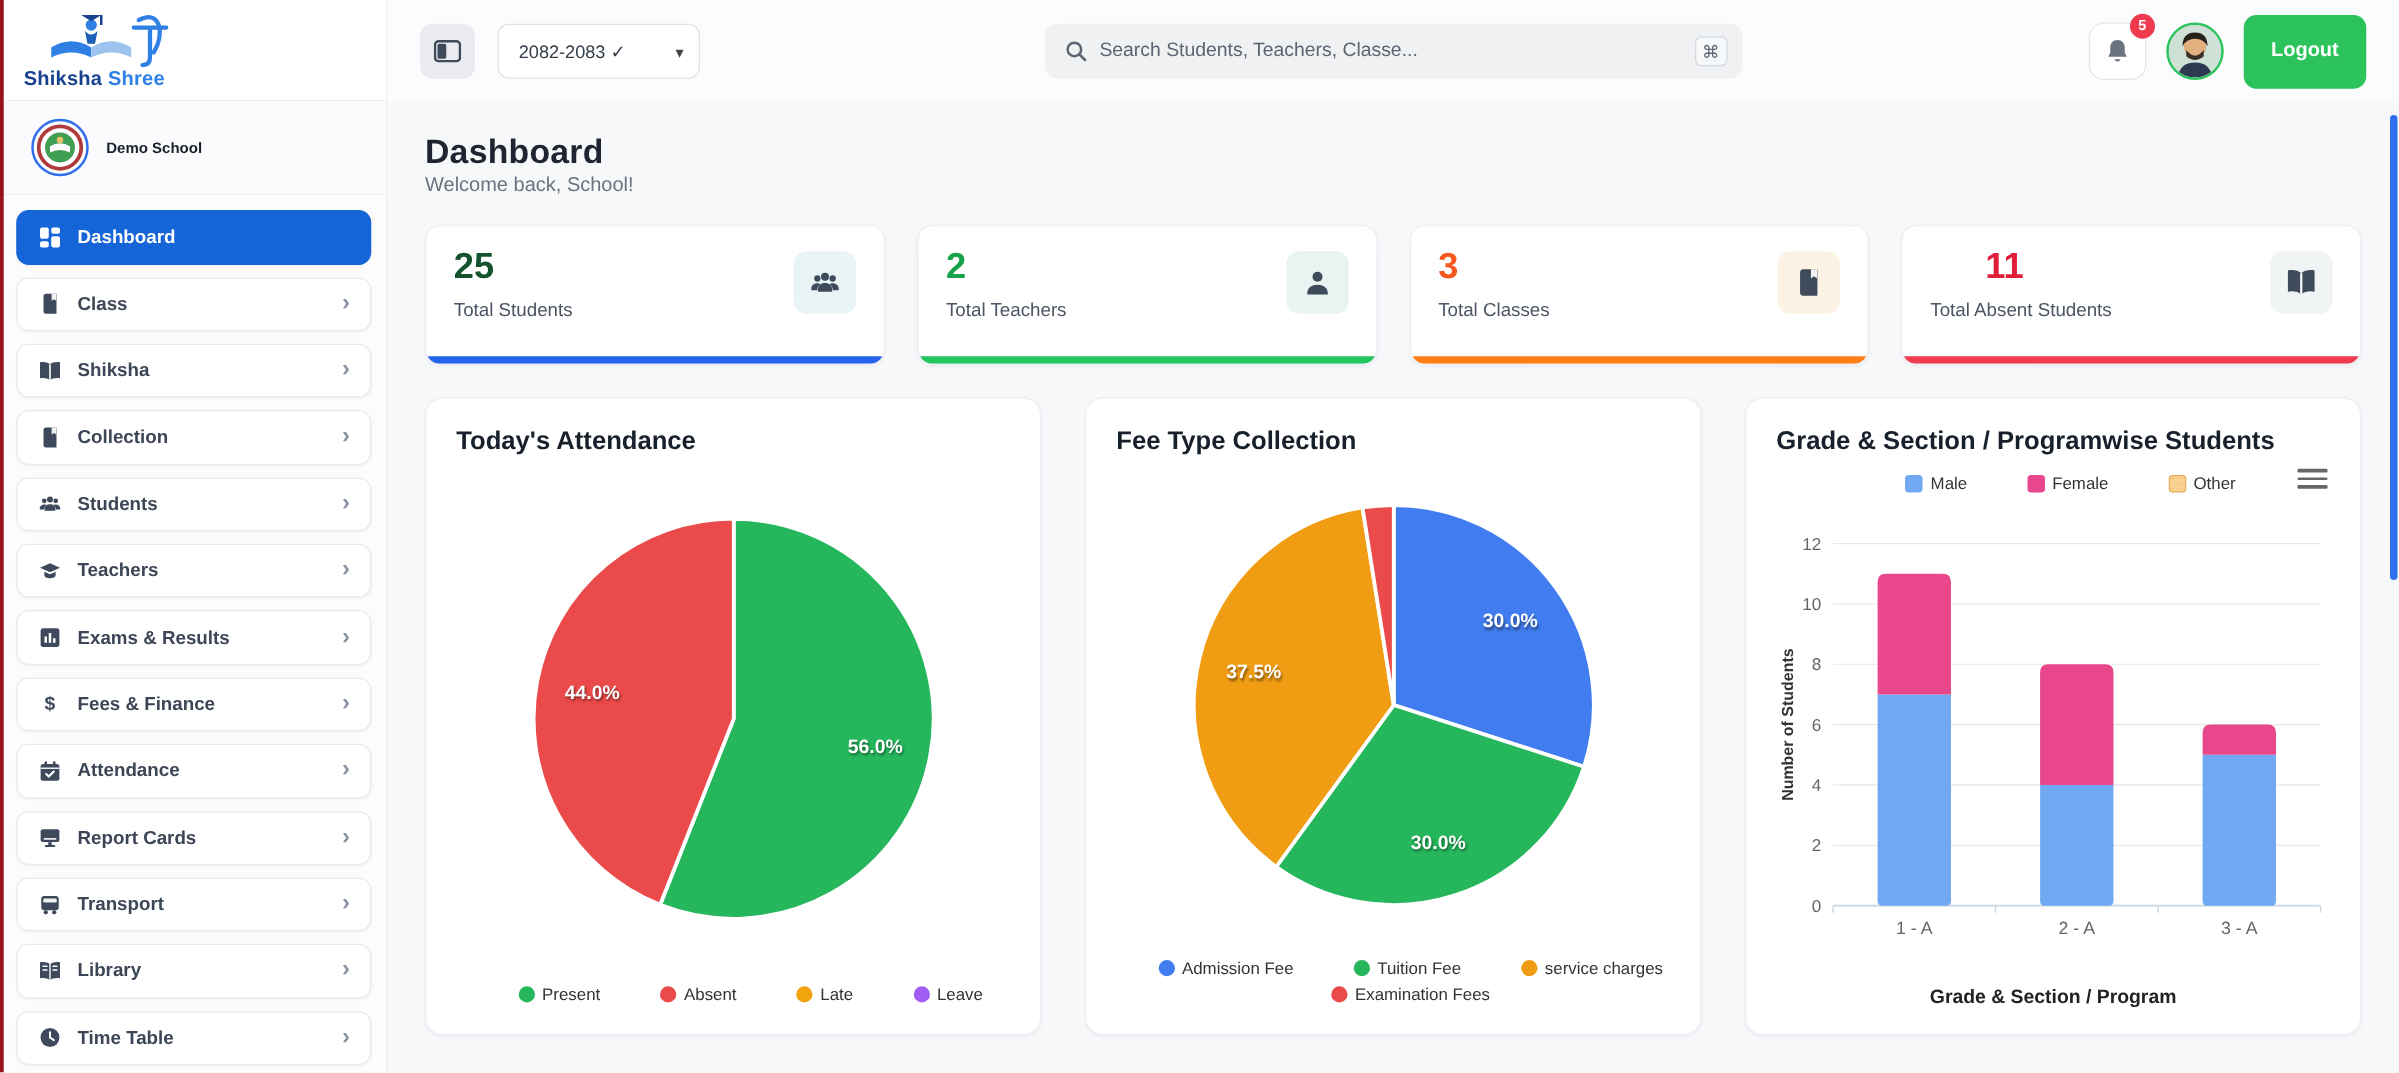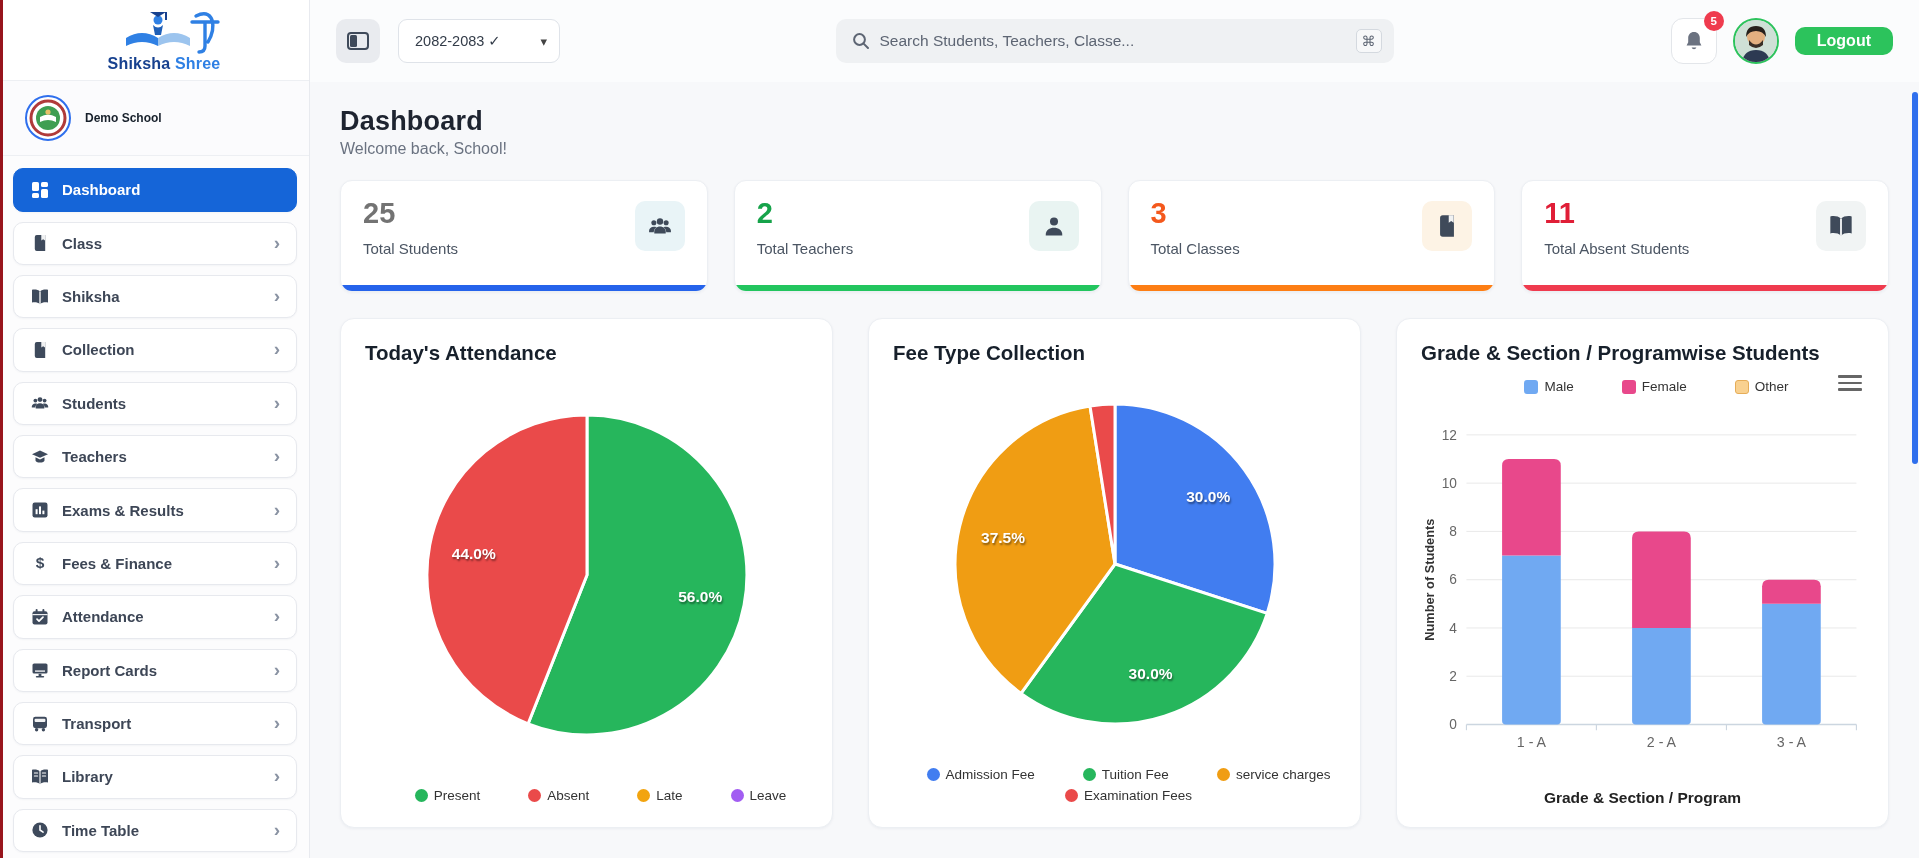--- a/index.html
+++ b/index.html
@@ -7,21 +7,21 @@
     font-family:"Liberation Sans", sans-serif; }
   .app { position:relative; width:1919px; height:858px; display:flex; }
 
   .edge-stripe { position:absolute; left:0; top:0; bottom:0; width:3px; background:#97141c; z-index:50; }
   .vscroll { position:absolute; right:1px; top:92px; width:6px; height:372px; background:#2f6fed; border-radius:3px; z-index:50; }
 
   
   aside { width:310px; min-width:310px; height:858px; background:#fcfcfd; border-right:1px solid #e8eaef;
     display:flex; flex-direction:column; padding-left:3px; }
   .logo-box { height:82px; background:#fff; border-bottom:1px solid #edeff3; display:flex;
-    flex-direction:column; align-items:center; justify-content:center; gap:1px;padding-left:16px; }
+    flex-direction:column; justify-content:center; gap:1px;padding-left:16px; }
   .brand-text { font-size:16px; font-weight:700; letter-spacing:.2px; }
   .brand-text .b1 { color:#17418f; } .brand-text .b2 { color:#2f80e4; }
   .school-row { height:76px; border-bottom:1px solid #edeff3; display:flex; align-items:center; gap:14px; padding:0 22px; background:#fbfbfd; }
   .school-badge { width:46px; height:46px; border-radius:50%; border:2px solid #2f6fed; background:#fff;
     display:flex; align-items:center; justify-content:center; overflow:hidden; }
   .school-name { font-size:12px; font-weight:700; color:#17202b; }
 
   nav { padding:12px 12px 6px 10px; display:flex; flex-direction:column; gap:10px; overflow:hidden; }
   .mi { height:44px; background:#fff; border:1px solid #e7e9ee; border-radius:10px; display:flex; align-items:center;
     gap:13px; padding:0 16px; box-shadow:0 1px 2px rgba(25,39,70,.04); cursor:pointer; }
@@ -48,21 +48,21 @@
     font-family:"Liberation Sans", sans-serif; }
   .search input::placeholder { color:#5d6573; opacity:1; }
   .cmd { width:26px; height:24px; border:1px solid #d4d9df; background:#f7f8f9; border-radius:5px; color:#5d6573;
     font-size:14px; display:flex; align-items:center; justify-content:center; }
   .hright { margin-left:auto; display:flex; align-items:center; gap:16px; }
   .bellbtn { position:relative; width:46px; height:46px; background:#fff; border:1px solid #e3e6ea; border-radius:12px;
     display:flex; align-items:center; justify-content:center; cursor:pointer; }
   .badge { position:absolute; top:-8px; right:-8px; min-width:20px; height:20px; border-radius:10px; background:#ef3b4e;
     color:#fff; font-size:11.5px; font-weight:700; display:flex; align-items:center; justify-content:center; padding:0 5px; }
   .avatar { width:46px; height:46px; border-radius:50%; border:2px solid #2cc35c; overflow:hidden; background:#cfe6d8; cursor:pointer; }
-  .logout { height:28px; padding:0 22px; background:#2cc35c; color:#fff; border:none; border-radius:10px;
+  .logout { height:59px; padding:0 22px; background:#2cc35c; color:#fff; border:none; border-radius:10px;
     font-size:16px; font-weight:700; cursor:pointer; font-family:"Liberation Sans", sans-serif; }
 
   .content { flex:1; padding:24px 30px 0 30px; overflow:hidden; }
   h1 { font-size:27px; font-weight:800; color:#1e2430; letter-spacing:.2px; }
   .subtitle { font-size:16px; color:#6a7280; margin-top:3px; }
 
   .stats { display:flex; gap:26px; margin-top:22px; }
   .stat { position:relative; flex:1; height:112px; background:#fff; border:1px solid #eceff3; border-radius:12px;
     box-shadow:0 1px 3px rgba(25,39,70,.05); padding:18px 22px; overflow:hidden; }
   .stat-val { font-size:29px; font-weight:800; line-height:1; }
@@ -316,21 +316,21 @@
         <button class="logout">Logout</button>
       </div>
     </header>
 
     <div class="content">
       <h1>Dashboard</h1>
       <div class="subtitle">Welcome back, School!</div>
 
       <div class="stats" id="stats">
           <div class="stat">
-            <div class="stat-val" style="color: #737373;">25</div>
+            <div class="stat-val" style="color: #14532d;">25</div>
             <div class="stat-lab">Total Students</div>
             <span class="stat-ic" style="background: rgb(233, 244, 247);">
               <svg viewBox="0 0 18 18">
                 <circle cx="4.4" cy="6.6" r="1.9"></circle>
                 <circle cx="13.6" cy="6.6" r="1.9"></circle>
                 <circle cx="9" cy="5.6" r="2.4"></circle>
                 <path d="M4.4 9.5c-2.1 0-3.6 1.4-3.6 3.1v1h3.5c.1-1.6.8-2.9 2-3.7-.6-.3-1.2-.4-1.9-.4z"></path>
                 <path d="M13.6 9.5c2.1 0 3.6 1.4 3.6 3.1v1h-3.5c-.1-1.6-.8-2.9-2-3.7.6-.3 1.2-.4 1.9-.4z"></path>
                 <path d="M9 9.3c-2.5 0-4.3 1.6-4.3 3.8v1.5h8.6v-1.5c0-2.2-1.8-3.8-4.3-3.8z"></path>
               </svg>
@@ -353,21 +353,21 @@
             <div class="stat-lab">Total Classes</div>
             <span class="stat-ic" style="background: rgb(253, 243, 229);">
               <svg viewBox="0 0 18 18">
                 <path d="M3.8 3A2 2 0 0 1 5.8 1h8.4v16H5.8a2 2 0 0 1-2-2z"></path>
                 <path d="M10.3 1v5.6l1.85-1.3L14 6.6V1z" fill="#fff" opacity=".92"></path>
               </svg>
             </span>
             <span class="stat-bar" style="background: rgb(253, 126, 20);"></span>
           </div>
           <div class="stat">
-            <div class="stat-val" style="color: rgb(224, 30, 55);">11</div>
+            <div class="stat-val" style="color: rgb(224, 30, 55); margin-left: 44px;">11</div>
             <div class="stat-lab">Total Absent Students</div>
             <span class="stat-ic" style="background: rgb(241, 244, 244);">
               <svg viewBox="0 0 18 18">
                 <path d="M9 3.4C7.6 2.1 5.6 1.5 3.4 1.5c-.8 0-1.7.1-2.4.3v12.8c.7-.2 1.6-.3 2.4-.3 2.2 0 4.2.6 5.6 1.9 1.4-1.3 3.4-1.9 5.6-1.9.8 0 1.7.1 2.4.3V1.8c-.7-.2-1.6-.3-2.4-.3-2.2 0-4.2.6-5.6 1.9z"></path>
                 <path d="M9 3.4v12.8" stroke="#fff" stroke-width="1.3" fill="none"></path>
               </svg>
             </span>
             <span class="stat-bar" style="background: rgb(239, 59, 78);"></span>
           </div>
         </div>

